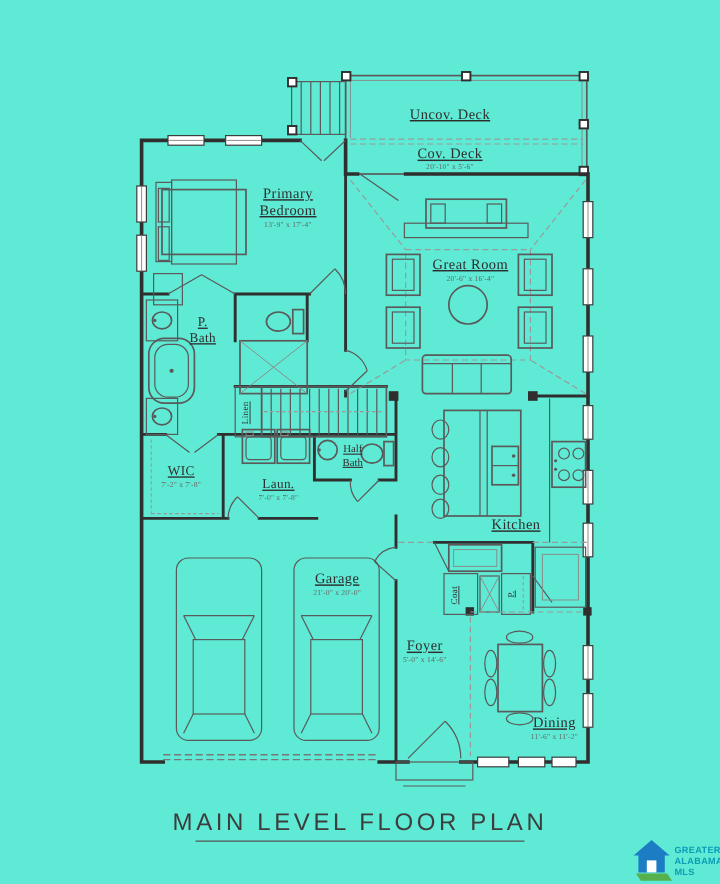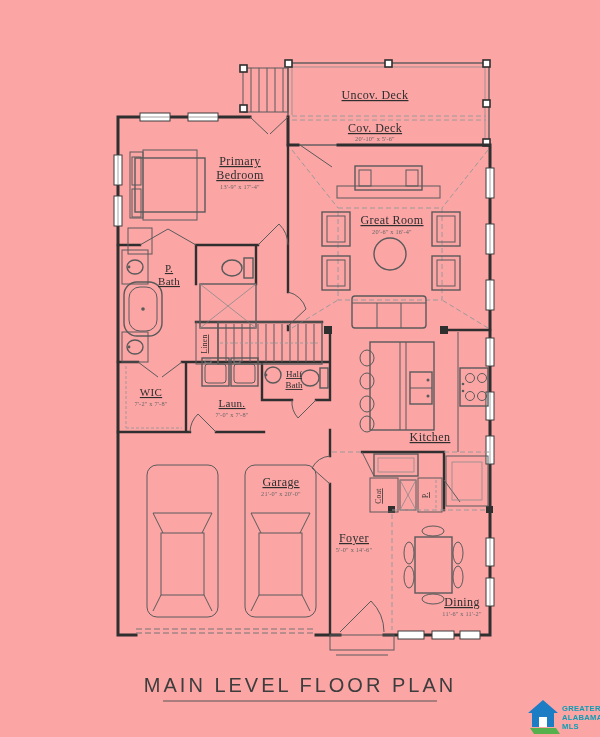--- a/index.html
+++ b/index.html
@@ -1,16 +1,16 @@
 <!DOCTYPE html>
 <html><head>
 <meta charset="utf-8">
 <style>
   html,body{margin:0;padding:0;background:#fff;}
-  .page{width:600px;height:737px;position:relative;background:#fca5a5;overflow:hidden;}
+  .page{width:600px;height:737px;position:relative;background:#5eead4;overflow:hidden;}
   svg{display:block;}
   .wall{stroke:#2f2f2f;stroke-width:3;fill:none;stroke-linecap:square;}
   .iwall{stroke:#2f2f2f;stroke-width:2.4;fill:none;stroke-linecap:square;}
   .thin{stroke:#5a5a5a;stroke-width:1;fill:none;}
   .thin2{stroke:#5a5a5a;stroke-width:1.4;fill:none;}
   .lite{stroke:#8a8a8a;stroke-width:.8;fill:none;}
   .dash{stroke:#9a9a9a;stroke-width:1;fill:none;stroke-dasharray:5 3;}
   .dash2{stroke:#777;stroke-width:1.2;fill:none;stroke-dasharray:6 3;}
   .shelf{stroke:#999;stroke-width:.9;fill:none;stroke-dasharray:3 2;}
   .post{fill:#fff;stroke:#2f2f2f;stroke-width:1.6;}

